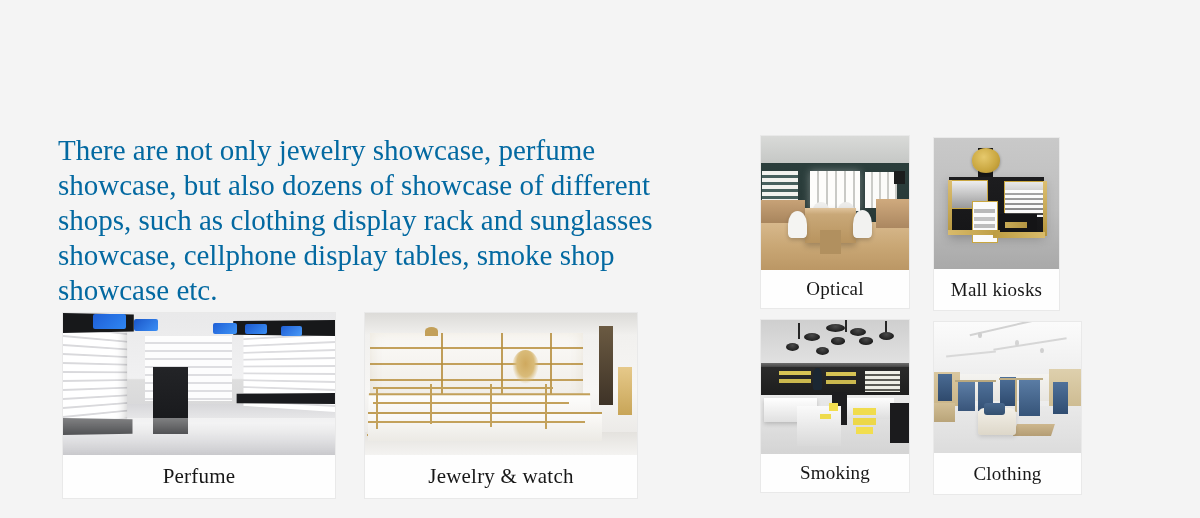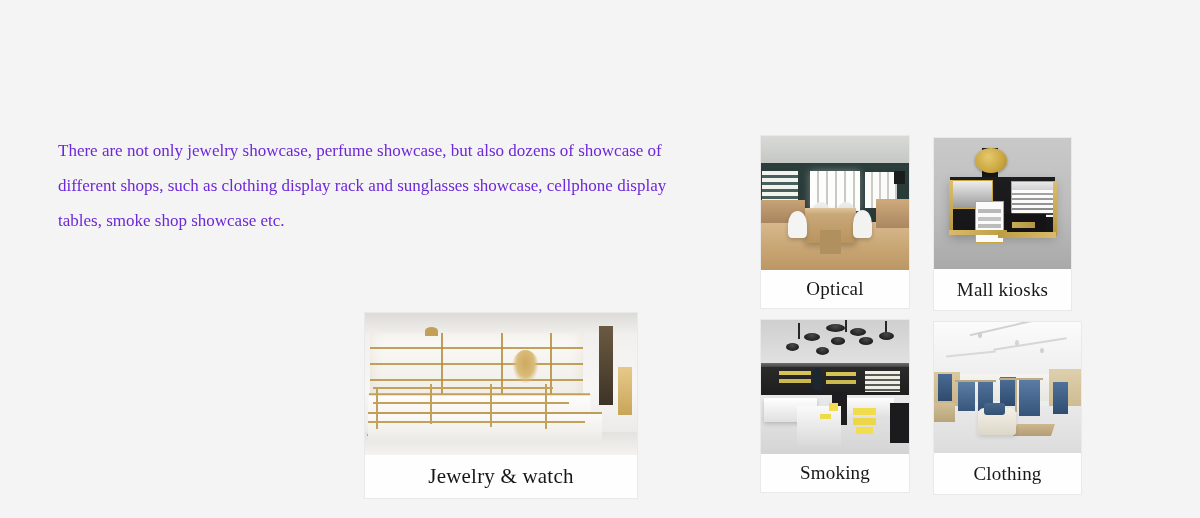--- a/index.html
+++ b/index.html
@@ -35,23 +35,23 @@
     color: #d91414;
     letter-spacing: -0.5px;
     white-space: nowrap;
   }
 
   .intro-paragraph {
     position: absolute;
     left: 58px;
     top: 133px;
     width: 625px;
-    font-size: 17px;
+    font-size: 29px;
     line-height: 35px;
-    color: #6d28d9;
+    color: #0369a1;
   }
 
   
   .card {
     position: absolute;
     background: #ffffff;
     overflow: hidden;
     box-shadow: 0 0 0 1px rgba(0,0,0,0.045);
   }
 
@@ -77,21 +77,21 @@
   
   #card-perfume  { left: 63px;  top: 313px; width: 272px; height: 185px; }
   #card-jewelry  { left: 365px; top: 313px; width: 272px; height: 185px; }
   #card-perfume .card-photo,
   #card-jewelry .card-photo { height: 142px; }
   #card-perfume .card-label,
   #card-jewelry .card-label { height: 43px; font-size: 21px; }
 
   
   #card-optical  { left: 761px; top: 136px; width: 148px; height: 172px; }
-  #card-kiosks   { left: 934px; top: 138px; width: 137px; height: 172px; }
+  #card-kiosks   { left: 934px; top: 138px; width: 125px; height: 172px; }
   #card-smoking  { left: 761px; top: 320px; width: 148px; height: 172px; }
   #card-clothing { left: 934px; top: 322px; width: 147px; height: 172px; }
   #card-optical .card-photo,
   #card-kiosks .card-photo,
   #card-smoking .card-photo,
   #card-clothing .card-photo { height: 134px; }
   #card-optical .card-label,
   #card-kiosks .card-label,
   #card-smoking .card-label,
   #card-clothing .card-label { height: 38px; font-size: 19px; }
@@ -480,20 +480,42 @@
   #card-jewelry .card-photo .scene { filter: blur(0.7px); }
 </style>
 </head>
 <body>
 
 <div class="page">
 
 
   <p class="intro-paragraph">There are not only jewelry showcase, perfume showcase, but also dozens of showcase of different shops, such as clothing display rack and sunglasses showcase, cellphone display tables, smoke shop showcase etc.</p>
 
+  <div class="card" id="card-perfume">
+    <div class="card-photo">
+      <div class="scene sc-perfume">
+        <i class="floor"></i>
+        <i class="wall-l"></i>
+        <i class="wall-back"></i>
+        <i class="wall-r"></i>
+        <i class="trim-top-l"></i>
+        <i class="trim-top-r"></i>
+        <i class="blue1"></i>
+          <i class="blue2"></i>
+          <i class="blue3"></i>
+        <i class="blue4"></i>
+          <i class="blue5"></i>
+        <i class="base-l"></i>
+          <i class="base-r"></i>
+        <i class="pillar"></i>
+        <i class="reflect"></i>
+      </div>
+    </div>
+    <div class="card-label">Perfume</div>
+  </div>
 
   <div class="card" id="card-optical">
     <div class="card-photo">
       <div class="scene sc-optical">
         <i class="ceiling"></i>
         <i class="wall"></i>
         <i class="shelf-l"></i>
         <i class="win"></i>
         <i class="win2"></i>
         <i class="blackbox"></i>

